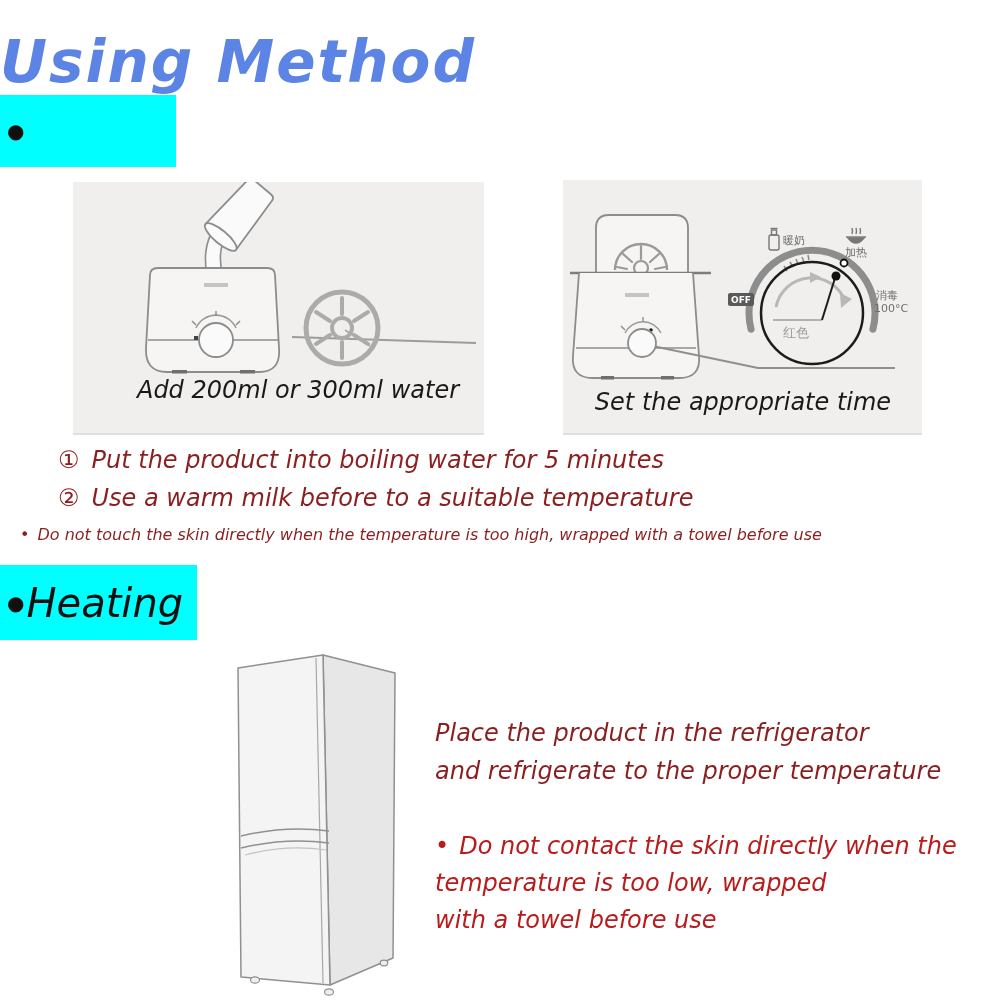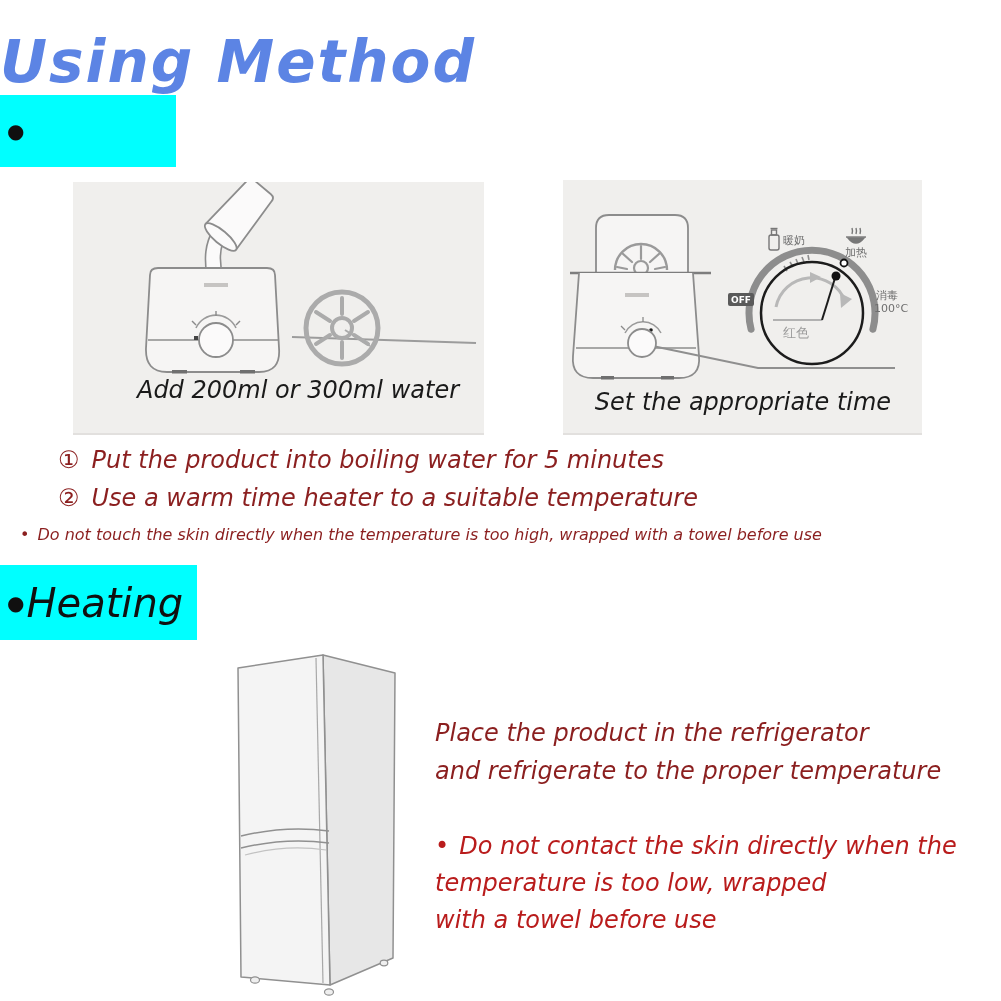--- a/index.html
+++ b/index.html
@@ -193,21 +193,21 @@
       <text class="cap" x="180" y="230" text-anchor="middle">Set the appropriate time</text>
     </svg>
   </div>
 
   <div class="step hand" id="step-1">
     <span>①</span>
     <span>Put the product into boiling water for 5 minutes</span>
   </div>
   <div class="step hand" id="step-2">
     <span>②</span>
-    <span>Use a warm time heater to a suitable temperature</span>
+    <span>Use a warm milk before to a suitable temperature</span>
   </div>
 
   <div class="note-heating hand">
     <span class="nb">•</span><span>Do not touch the skin directly when the temperature is too high, wrapped with a towel before use</span>
   </div>
 
   <div class="section-label hand" id="cooling-label">
     <span class="bullet-dot">●</span>
     <span>Heating</span>
   </div>

